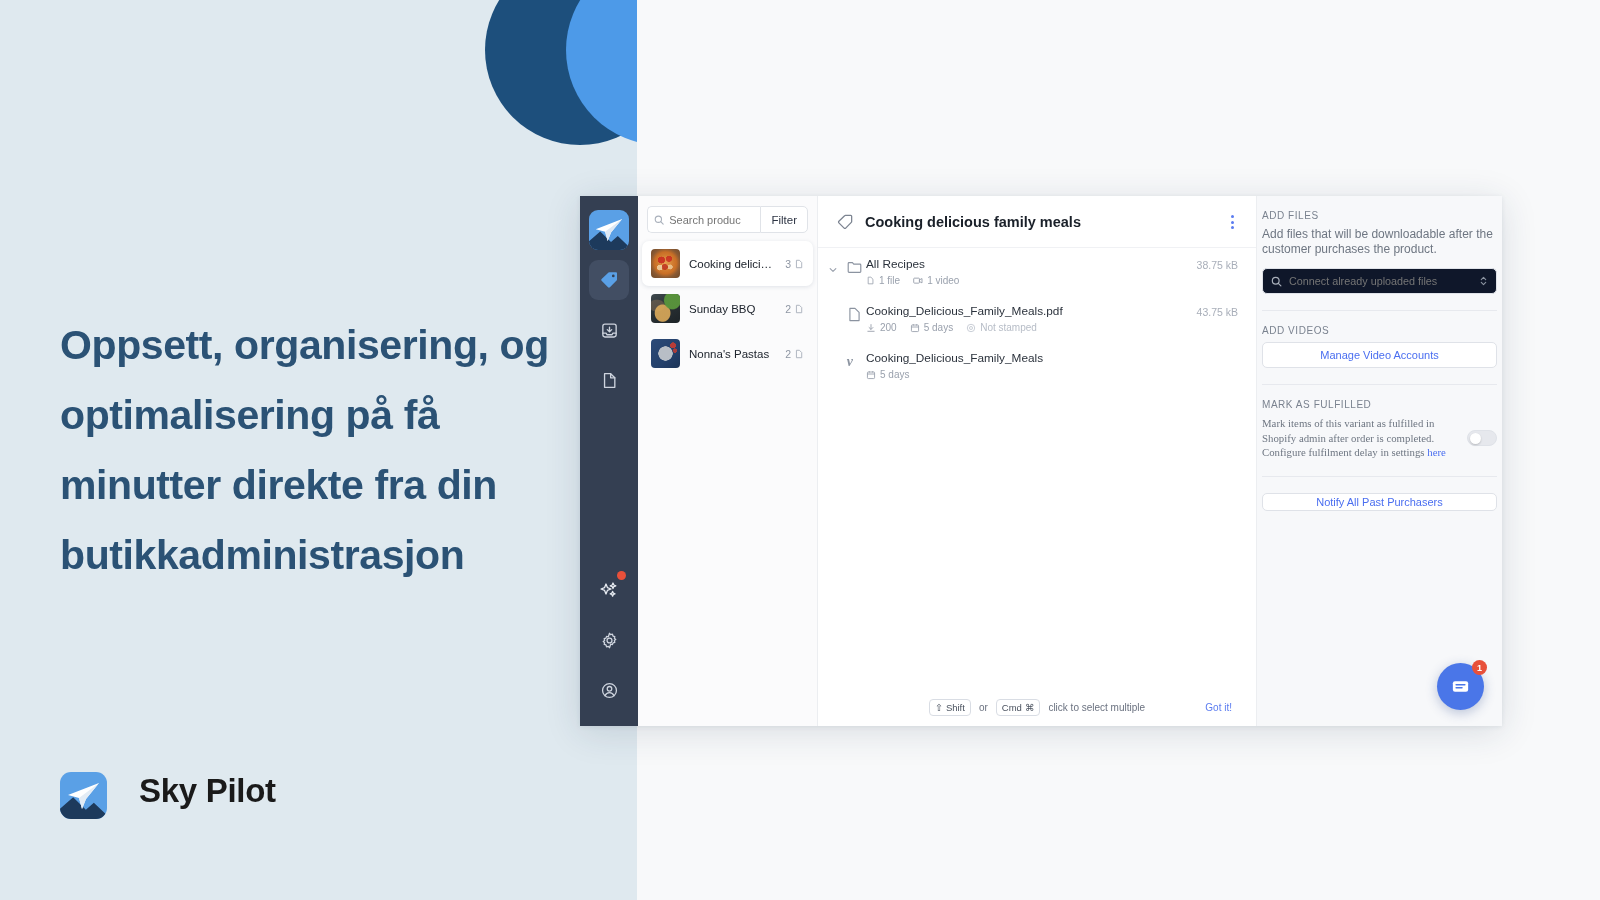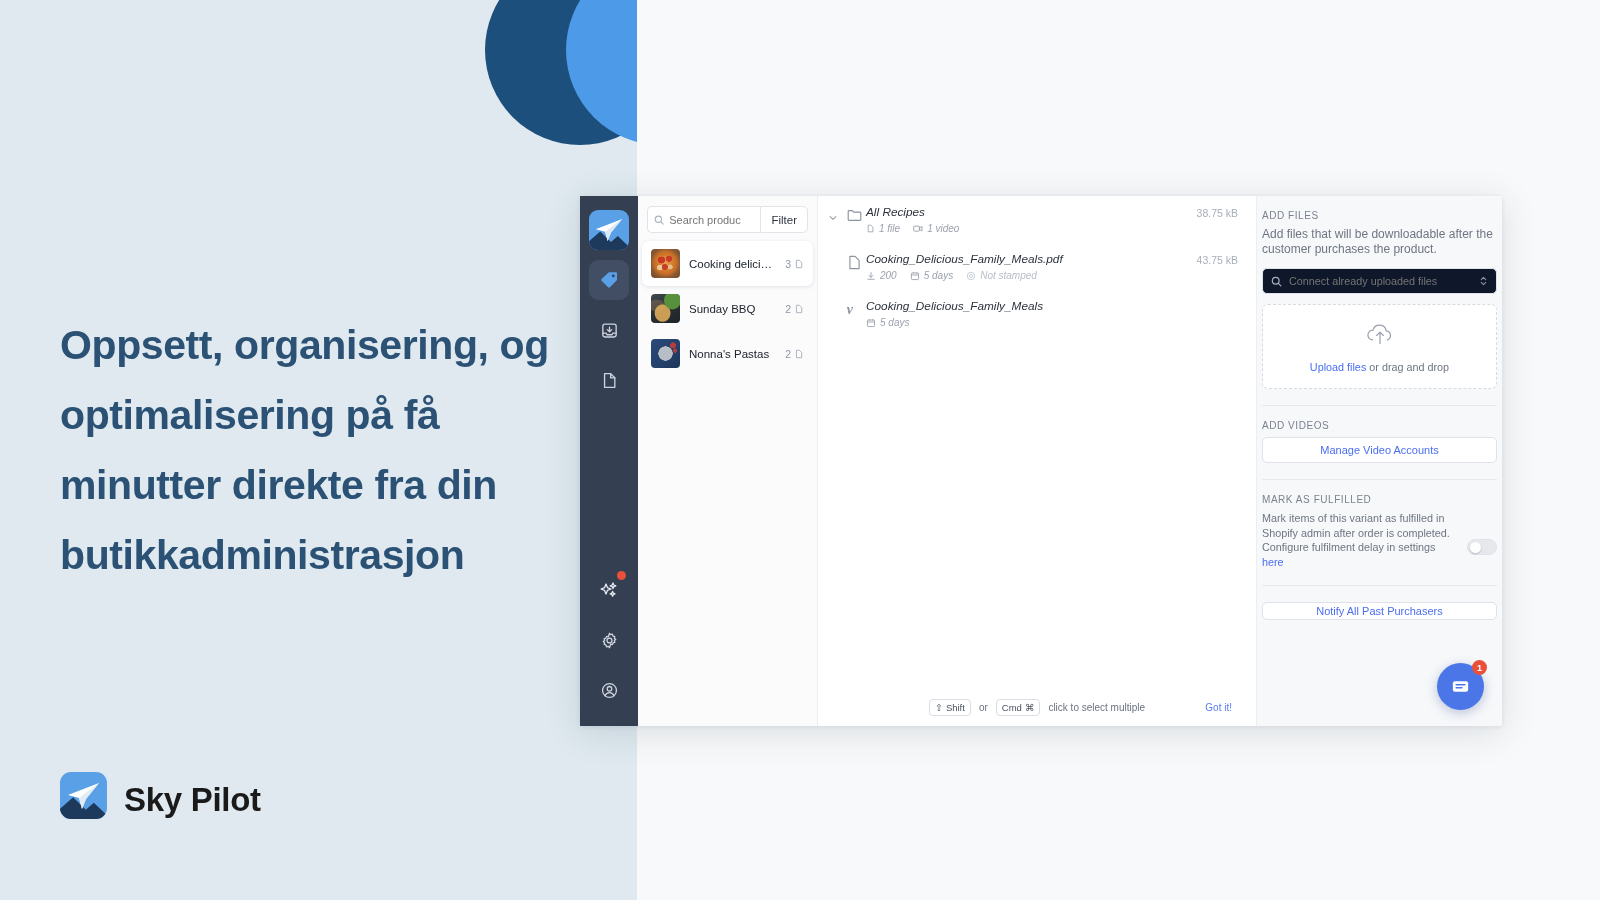--- a/index.html
+++ b/index.html
@@ -26,21 +26,21 @@
   #circle-clip{
     position:absolute; left:0; top:0; width:637px; height:900px; overflow:hidden;
   }
   #headline{
     position:absolute; left:60px; top:310px; width:520px;
     font-size:41px; line-height:70px; font-weight:700;
     color:#2b5275; letter-spacing:-0.4px;
   }
   #logo-row{
     position:absolute; left:60px; top:772px;
-    display:flex; align-items:flex-end; gap:17px;
+    display:flex; align-items:flex-start; gap:32px;
   }
   #logo-mark{
     width:47px; height:47px; border-radius:11px; overflow:hidden;
     position:relative; background:#5aa0e6; flex:0 0 auto;
   }
   #logo-mark .mtn-dark{
     position:absolute; left:0; bottom:0; width:100%; height:58%;
     background:#1d3a5c;
     clip-path: polygon(0% 62%, 28% 20%, 55% 66%, 72% 40%, 100% 86%, 100% 100%, 0% 100%);
   }
@@ -141,21 +141,21 @@
   }
   #detail-title{
     font-size:14.5px; font-weight:700; color:#1a2029; flex:1 1 auto;
   }
   #kebab{ display:flex; flex-direction:column; gap:2.5px; padding:4px; cursor:pointer; }
   #kebab i{ width:3px; height:3px; border-radius:50%; background:#5b7cf0; display:block; }
 
   .file-row{ display:flex; align-items:flex-start; padding:9px 18px 9px 10px; }
   .file-row .chev{ width:14px; flex:0 0 14px; padding-top:4px; }
   .file-row .ico{ width:24px; flex:0 0 24px; padding-top:2px; display:flex; justify-content:center; }
-  .file-row .body{ flex:1 1 auto; min-width:0;font-style:italic; }
+  .file-row .body{ flex:1 1 auto; min-width:0; }
   .file-name{ font-size:11.8px; color:#2b323c; margin-bottom:4px; }
   .file-meta{ display:flex; align-items:center; gap:13px; }
   .meta-item{ display:flex; align-items:center; gap:4px; font-size:10px; color:#9aa1ad; white-space:nowrap; }
   .meta-item.dim{ color:#b7bdc7; }
   .file-size{ font-size:10.5px; color:#a8aeb9; padding-top:2px; flex:0 0 auto; }
 
   #hint-bar{
     position:absolute; left:0; right:0; bottom:10px;
     display:flex; align-items:center; justify-content:center; gap:8px;
   }
@@ -193,21 +193,21 @@
   }
   #dz-text{ font-size:10.8px; color:#6e7682; margin-top:7px; }
   .link{ color:#4a6ef0; }
   .link-u{ color:#4a6ef0; }
   .divider{ height:1px; background:#e7e9ee; margin:16px 0 14px; }
   #manage-video-btn{
     width:100%; height:26px; border:1px solid #dfe2e8; border-radius:5px;
     background:#fff; color:#4a6ef0; font-size:11px; font-family:inherit;
     cursor:pointer;
   }
-  #fulfil-row{ display:flex; align-items:center; gap:10px; }
+  #fulfil-row{ display:flex; align-items:flex-start; gap:10px;font-family:Liberation Serif, serif; }
   #fulfil-desc{ flex:1 1 auto; font-size:10.8px; line-height:14.5px; color:#6e7682; }
   #toggle{
     width:30px; height:16px; border-radius:9px; background:#e6e8ed;
     border:1px solid #dfe2e8; position:relative; flex:0 0 30px; margin-top:14px;
     cursor:pointer;
   }
   #toggle i{
     position:absolute; left:2px; top:1.5px; width:11px; height:11px;
     border-radius:50%; background:#fff; box-shadow:0 1px 2px rgba(0,0,0,0.2); display:block;
   }
@@ -373,20 +373,31 @@
       <div class="prod-count">
         <span>2</span>
         <svg width="10" height="10" viewBox="0 0 14 14" fill="none" stroke="#aab1bc" stroke-width="1.3" stroke-linejoin="round">
           <path d="M3.4 1.8 h4.2 L10.8 5 v7.2 H3.4 Z"></path>
         </svg>
       </div>
     </div>
   </div>
 
   <div id="detail-col">
+    <div id="detail-head">
+      <svg width="18" height="18" viewBox="0 0 20 20" fill="none" stroke="#7c8491" stroke-width="1.4" stroke-linejoin="round">
+        <path d="M10.5 2.6 H16.4 a1 1 0 0 1 1 1 V9.5 a1.3 1.3 0 0 1-.4 .95 L10.8 16.8 a1.25 1.25 0 0 1-1.78 0 L3.2 11 a1.25 1.25 0 0 1 0-1.78 L9.55 3 a1.3 1.3 0 0 1 .95-.4 Z"></path>
+      </svg>
+      <div id="detail-title">Cooking delicious family meals</div>
+      <div id="kebab">
+          <i></i>
+          <i></i>
+          <i></i>
+        </div>
+    </div>
 
     <div class="file-row">
       <div class="chev">
         <svg width="10" height="10" viewBox="0 0 12 12" fill="none" stroke="#9aa1ad" stroke-width="1.35" stroke-linecap="round" stroke-linejoin="round">
           <path d="M2.6 4.3 L6 7.7 L9.4 4.3"></path>
         </svg>
       </div>
       <div class="ico">
         <svg width="17" height="17" viewBox="0 0 20 20" fill="none" stroke="#8b93a0" stroke-width="1.35" stroke-linejoin="round">
           <path d="M2.6 5.2 a1 1 0 0 1 1-1 H7.6 l1.5 1.8 H16.4 a1 1 0 0 1 1 1 V14.8 a1 1 0 0 1-1 1 H3.6 a1 1 0 0 1-1-1 Z"></path>
@@ -494,29 +505,20 @@
       <svg width="11" height="11" viewBox="0 0 14 14" fill="none" stroke="#a9b0bb" stroke-width="1.5" stroke-linecap="round">
         <circle cx="6" cy="6" r="4.3"></circle>
           <path d="M9.3 9.3 L12.6 12.6"></path>
       </svg>
       <input id="connect-input" type="text" placeholder="Connect already uploaded files" style="">
       <svg width="9" height="12" viewBox="0 0 10 14" fill="none" stroke="#8b93a0" stroke-width="1.3" stroke-linecap="round" stroke-linejoin="round">
         <path d="M2.4 5.4 L5 2.8 L7.6 5.4 M2.4 8.6 L5 11.2 L7.6 8.6"></path>
       </svg>
     </div>
 
-    <div id="dropzone">
-      <svg width="34" height="28" viewBox="0 0 38 32" fill="none" stroke="#9aa1ad" stroke-width="1.4" stroke-linecap="round" stroke-linejoin="round">
-        <path d="M10.5 20.5 a5.6 5.6 0 0 1 .6-11.2 A7.6 7.6 0 0 1 26 10.2 a5.3 5.3 0 0 1 1.4 10.3"></path>
-        <path d="M19 24.5 V11.8 M15.2 15.4 L19 11.6 L22.8 15.4"></path>
-      </svg>
-      <div id="dz-text">
-        <span class="link">Upload files</span><span> or drag and drop</span>
-      </div>
-    </div>
 
     <div class="divider"></div>
 
     <div class="sec-title">ADD VIDEOS</div>
     <button id="manage-video-btn">Manage Video Accounts</button>
 
     <div class="divider"></div>
 
     <div class="sec-title">MARK AS FULFILLED</div>
     <div id="fulfil-row">

